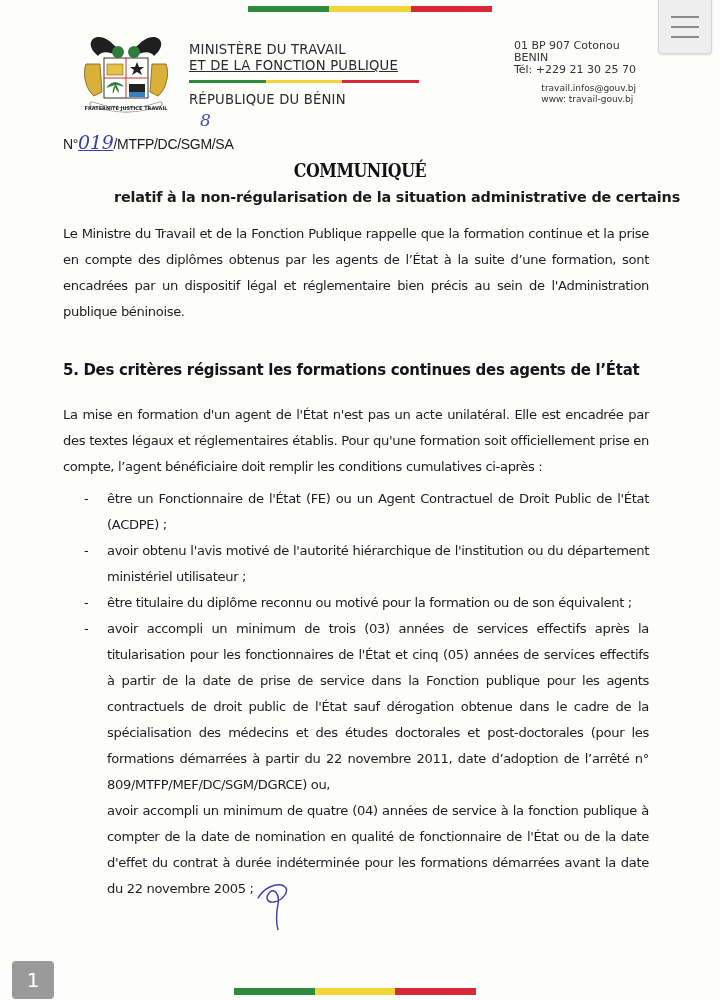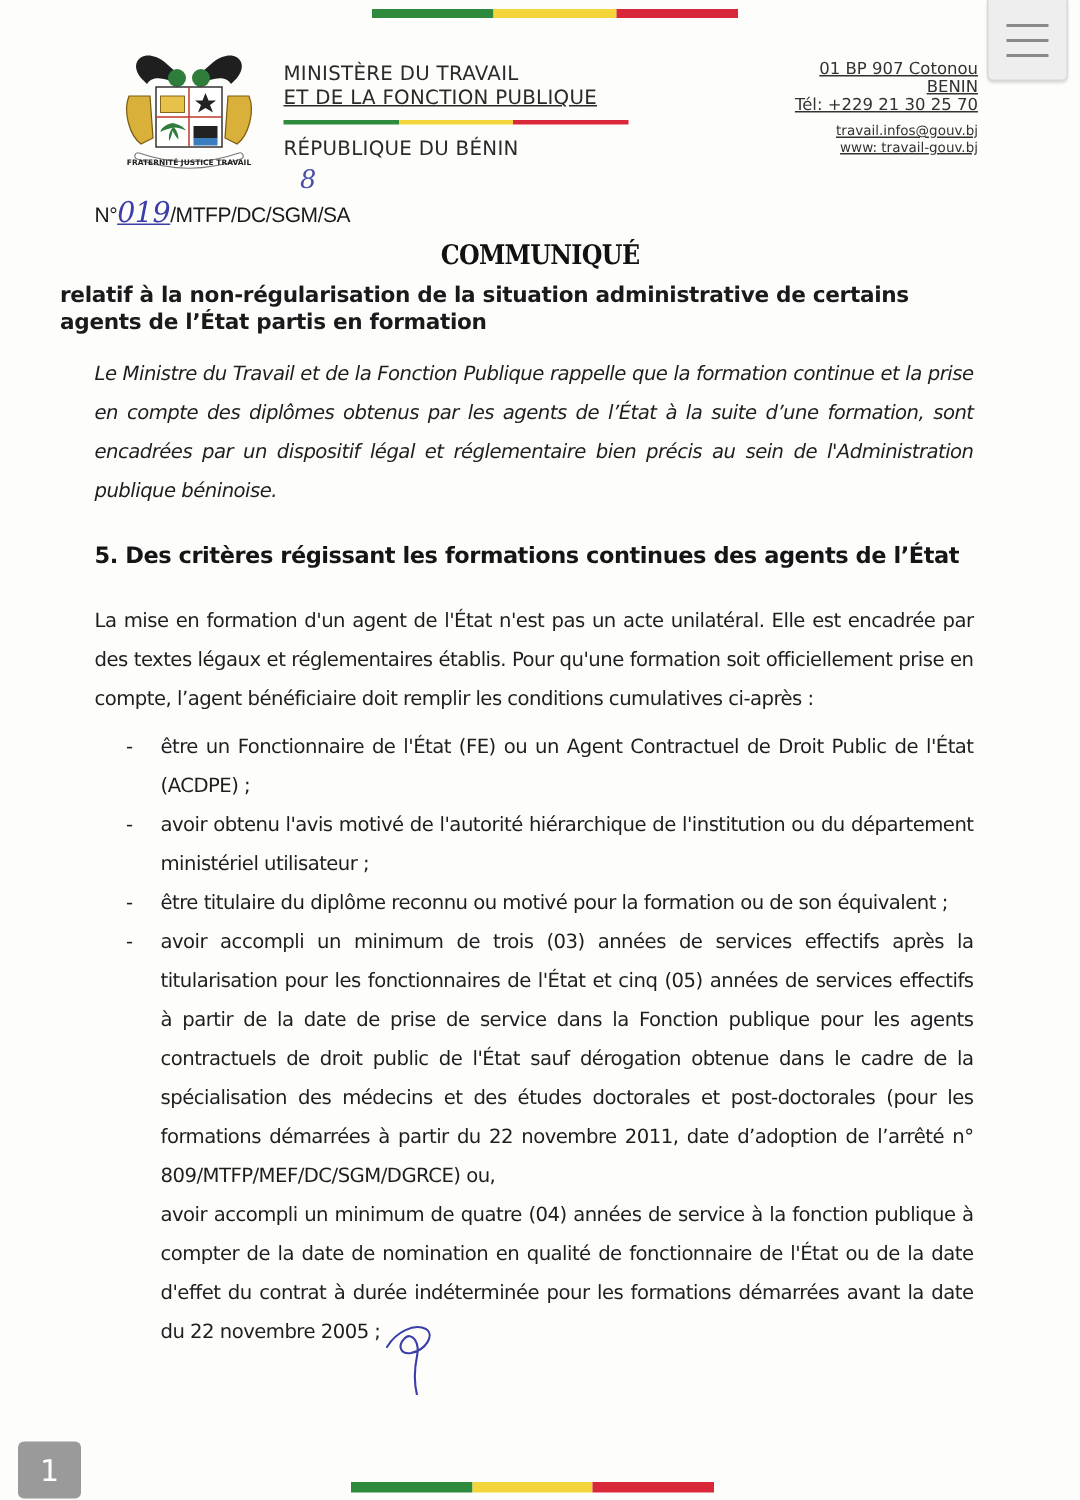--- a/index.html
+++ b/index.html
@@ -22,33 +22,33 @@
     #menu-btn i { display:block; width:28px; height:2px; background:#8a8a8a; }
 
     #crest { position:absolute; left:80px; top:34px; width:92px; height:82px; }
 
     .ministry { position:absolute; left:189px; font-family:"DejaVu Sans", sans-serif; font-size:13.2px; color:#2a2a2a; letter-spacing:0.2px; }
     #ministry-l1 { top:42px;text-align:right; }
     #ministry-l2 { top:58px;text-decoration:underline; }
     #ministry-bar { left:189px; top:80px; width:230px; height:3px; }
     #republic { top:92px;text-align:right; }
 
-    .contact { position:absolute; right:68px; text-align:right; color:#333; font-size:11px; line-height:12px;text-decoration:underline; }
+    .contact { position:absolute; right:84px; text-align:left; color:#333; font-size:11px; line-height:12px; }
     #contact-block { top:40px; }
     #contact-web { top:83px; font-size:9px; line-height:11px; }
 
     #ref-number { position:absolute; left:63px; top:131px; font-family:"Liberation Sans", sans-serif; font-size:14px; color:#1a1a1a; letter-spacing:-0.3px; }
     #ref-number .hand { font-family:"DejaVu Serif", serif; font-style:italic; color:#3b3ea8; font-size:19px; text-decoration:underline; text-decoration-thickness:1px; }
     #ref-annot { position:absolute; left:200px; top:110px; font-family:"DejaVu Serif", serif; font-style:italic; color:#4a4fa6; font-size:17px; }
 
     #title { position:absolute; left:0; width:720px; top:160px; text-align:center; font-family:"DejaVu Serif", serif; font-weight:bold; font-size:18px; letter-spacing:-0.5px; color:#111; transform:scaleX(0.88); }
-    #subtitle { position:absolute; left:40px; width:640px; top:188px; text-align:left; font-family:"DejaVu Sans", sans-serif; font-weight:bold; font-size:14.4px; line-height:18px; color:#1a1a1a; letter-spacing:-0.2px; }
+    #subtitle { position:absolute; left:40px; width:640px; top:188px; text-align:right; font-family:"DejaVu Sans", sans-serif; font-weight:bold; font-size:14.4px; line-height:18px; color:#1a1a1a; letter-spacing:-0.2px; }
 
     .body-text { position:absolute; left:63px; width:586px; font-family:"DejaVu Sans", sans-serif; font-size:13.1px; line-height:26px; color:#1e1e1e; letter-spacing:-0.35px; text-align:justify; }
-    #intro { top:237px;font-style:italic; }
+    #intro { top:221px; }
     #section-1 { position:absolute; left:63px; top:361px; font-family:"DejaVu Sans", sans-serif; font-weight:bold; font-size:15px; color:#151515; letter-spacing:-0.3px; }
     #para-1 { top:402px; }
 
     #criteria { position:absolute; left:84px; top:486px; width:565px; margin:0; padding:0; list-style:none; }
     #criteria li { position:relative; padding-left:23px; font-family:"DejaVu Sans", sans-serif; font-size:13.1px; line-height:26px; color:#1e1e1e; letter-spacing:-0.35px; text-align:justify; }
     #criteria li .dash { position:absolute; left:0; top:0; }
 
     #signature { position:absolute; left:254px; top:880px; width:40px; height:50px; }
 
     #page-badge {
@@ -111,21 +111,20 @@
 </div>
 
 <div id="ref-annot">8</div>
 <div id="ref-number">
   <span>N°</span><span class="hand">019</span><span>/MTFP/DC/SGM/SA</span>
 </div>
 
 <div id="title">COMMUNIQUÉ</div>
 <div id="subtitle">
   <div>relatif à la non-régularisation de la situation administrative de certains</div>
-  <div>agents de l’État partis en formation</div>
 </div>
 
 <div id="intro" class="body-text">Le Ministre du Travail et de la Fonction Publique rappelle que la formation continue et la prise en compte des diplômes obtenus par les agents de l’État à la suite d’une formation, sont encadrées par un dispositif légal et réglementaire bien précis au sein de l'Administration publique béninoise.</div>
 
 <div id="section-1">5.  Des critères régissant les formations continues des agents de l’État</div>
 
 <div id="para-1" class="body-text">La mise en formation d'un agent de l'État n'est pas un acte unilatéral. Elle est encadrée par des textes légaux et réglementaires établis. Pour qu'une formation soit officiellement prise en compte, l’agent bénéficiaire doit remplir les conditions cumulatives ci-après :</div>
 
 <ul id="criteria">
   <li><span class="dash">-</span><span>être un Fonctionnaire de l'État (FE) ou un Agent Contractuel de Droit Public de l'État (ACDPE) ;</span></li>

